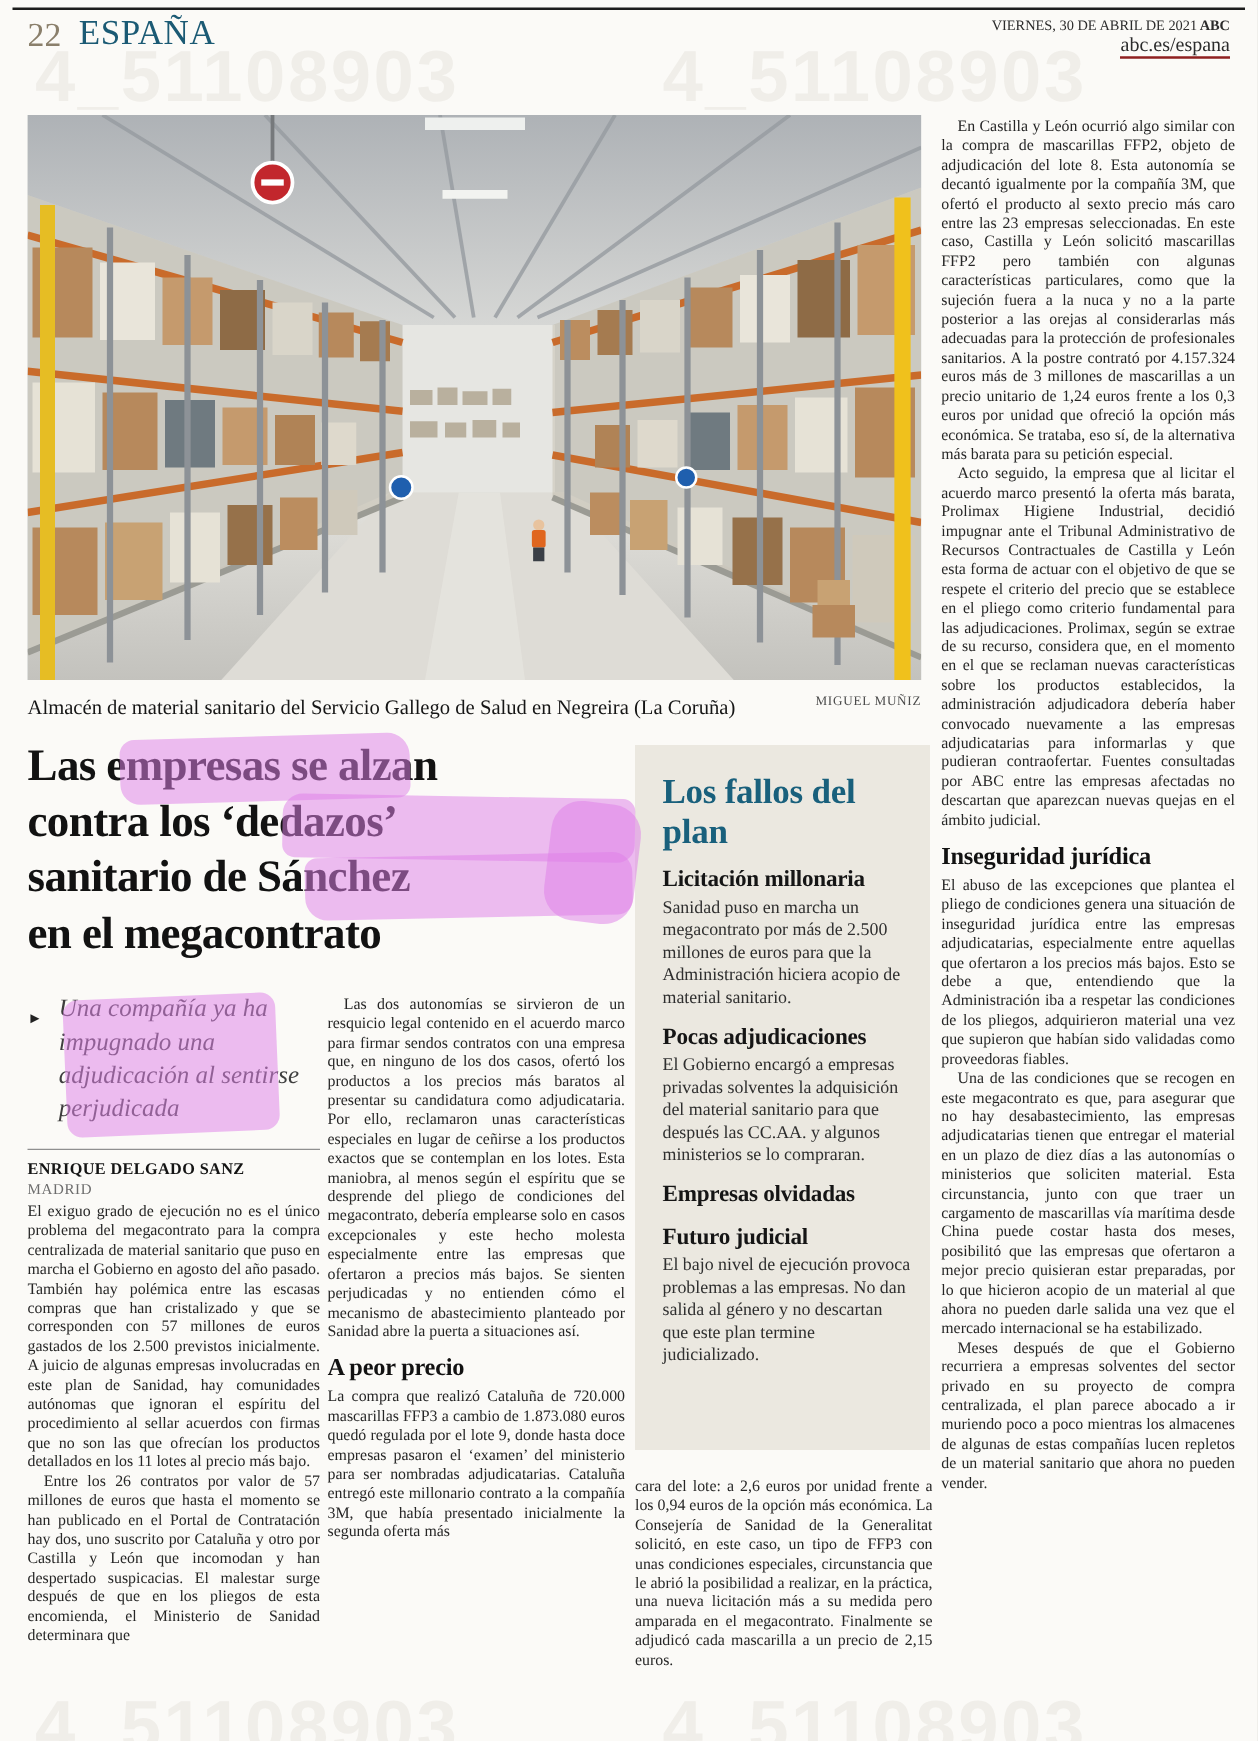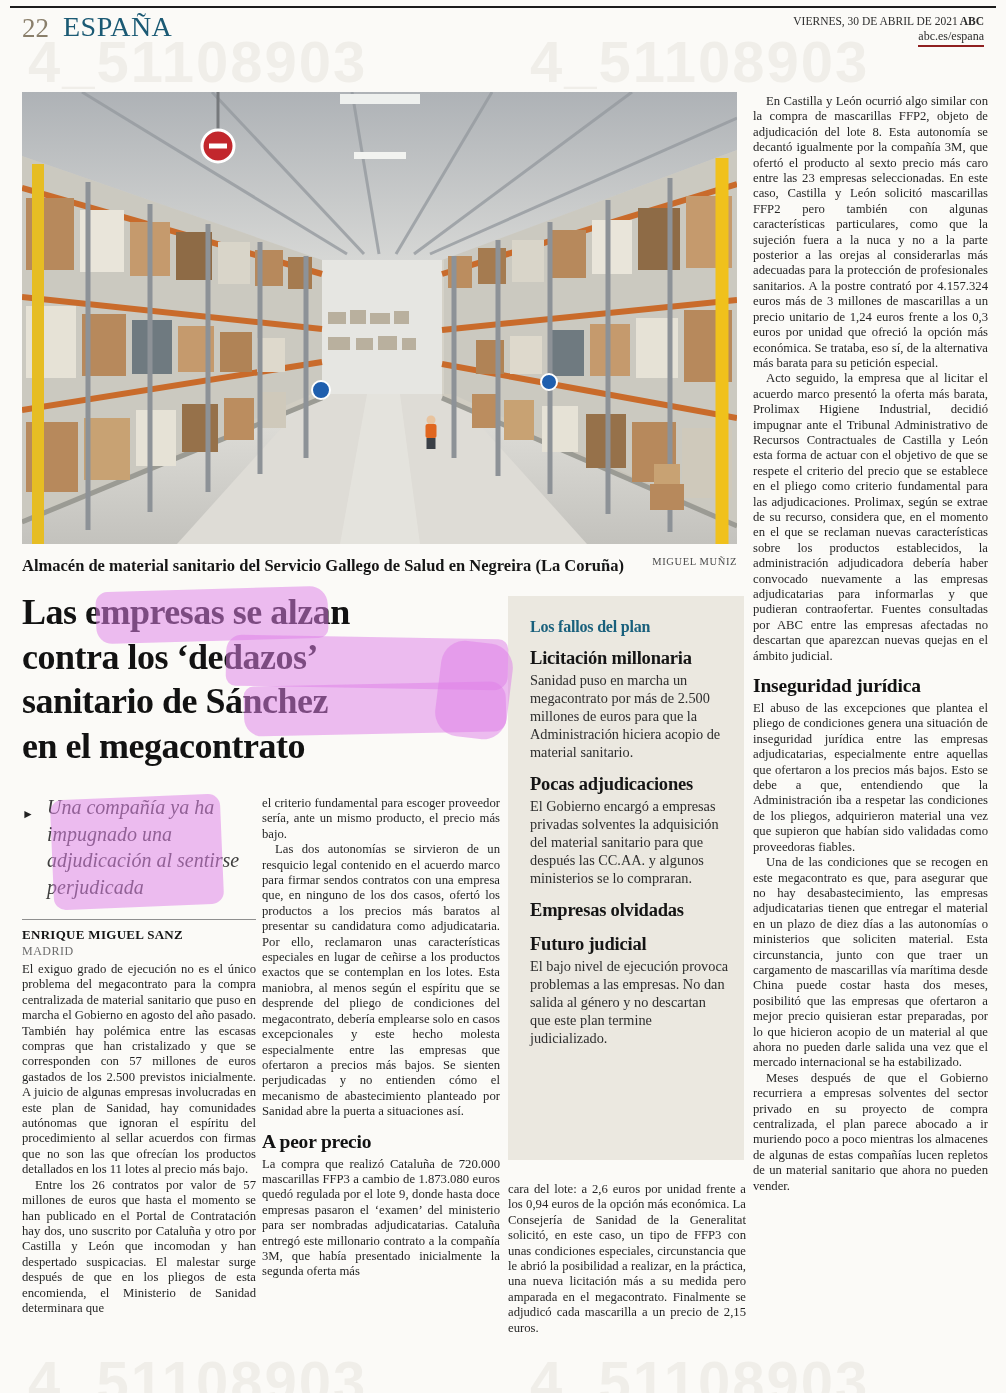--- a/index.html
+++ b/index.html
@@ -10,27 +10,27 @@
   }
   
   .wm{position:absolute;font-family:"Liberation Sans",sans-serif;font-weight:bold;
       font-size:58px;color:rgba(150,140,120,0.10);letter-spacing:2px;white-space:nowrap;}
   
   .top-rule{position:absolute;left:10px;top:6px;width:986px;height:2px;background:#1c1c1c;}
   .pageno{position:absolute;left:22px;top:13px;font-size:27px;color:#8a7f6b;}
   .section-title{position:absolute;left:63px;top:11px;font-size:28px;color:#1b5a74;letter-spacing:.5px;}
   .mast-right{position:absolute;right:22px;top:14px;text-align:right;font-size:11.5px;color:#2c2c2c;line-height:15px;}
   .mast-right .brand{font-weight:bold;margin-left:2px;}
-  .site-link{display:inline-block;color:#2c2c2c;text-decoration:none;border-bottom:2px solid #8f2020;padding-bottom:1px;font-size:12px;cursor:pointer;}
+  .site-link{display:inline-block;color:#2c2c2c;text-decoration:none;border-bottom:2px solid #8f2020;padding-bottom:1px;font-size:16px;cursor:pointer;}
   
   .photo{position:absolute;left:22px;top:92px;width:715px;height:452px;background:#cfd1d2;overflow:hidden;}
   .photo svg{display:block;}
   .credit{position:absolute;left:22px;top:545px;width:715px;text-align:right;
           font-size:10.5px;letter-spacing:.6px;color:#4a4a4a;margin-top:11px;}
-  .caption{position:absolute;left:22px;top:556px;width:715px;font-weight:bold;font-size:16.5px;color:#161616;}
+  .caption{position:absolute;left:22px;top:556px;width:715px;font-weight:normal;font-size:16.5px;color:#161616;}
   
   .headline{position:absolute;left:22px;top:590px;width:500px;margin:0;
             font-size:36px;line-height:44.5px;font-weight:bold;color:#121212;letter-spacing:-.5px;}
   .mark{position:absolute;background:rgba(223,128,232,0.52);pointer-events:none;z-index:5;}
   .mark.m1{left:96px;top:589px;width:232px;height:52px;border-radius:12px 18px 10px 16px;transform:rotate(-1.6deg);}
   .mark.m2{left:226px;top:637px;width:282px;height:51px;border-radius:16px 10px 14px 10px;transform:rotate(1deg);}
   .mark.m3{left:244px;top:684px;width:262px;height:50px;border-radius:10px 16px 12px 18px;transform:rotate(-1.2deg);}
   .mark.m4{left:438px;top:642px;width:72px;height:96px;border-radius:24px;transform:rotate(7deg);}
   .mark.m5{left:52px;top:797px;width:170px;height:110px;border-radius:12px;transform:rotate(-2.4deg);}
   
@@ -47,21 +47,21 @@
   .col .first{text-indent:0;}
   .col4 .kept-indent p.first{text-indent:13px;}
   .col1{left:22px;top:962px;width:234px;height:428px;}
   .col2{left:262px;top:796px;width:238px;height:596px;}
   .col3{left:508px;top:1182px;width:238px;height:210px;}
   .col4{left:753px;top:94px;width:235px;height:1298px;}
   h3.subhead{font-size:19.5px;line-height:22px;margin:11px 0 4px;color:#121212;text-align:left;letter-spacing:-.2px;}
   
   .factbox{position:absolute;left:508px;top:596px;width:236px;height:564px;background:#ebe8e0;
            box-sizing:border-box;padding:22px 14px 10px 22px;overflow:hidden;}
-  .factbox h2{margin:0 0 12px;font-size:16px;color:#19607c;letter-spacing:-.2px;}
+  .factbox h2{margin:0 0 12px;font-size:28px;color:#19607c;letter-spacing:-.2px;}
   .factbox h4{margin:13px 0 2px;font-size:18.5px;color:#151515;letter-spacing:-.2px;}
   .factbox h4:first-of-type{margin-top:0;}
   .factbox p{margin:0;font-size:14.3px;line-height:18px;color:#2e2e2e;}
 </style>
 </head>
 <body>
 
 <div class="page">
 
   <div class="wm" style="left:28px;top:28px;">4_51108903</div>
@@ -235,32 +235,31 @@
   <div class="mark m4"></div>
   <div class="mark m5"></div>
 
   <div class="standfirst">
     <span class="tri">►</span>
     <p>Una compañía ya ha impugnado una adjudicación al sentirse perjudicada</p>
   </div>
 
   <div class="byline-rule"></div>
   <div class="byline">
-    <div class="author">ENRIQUE MIGUEL SANZ</div>
+    <div class="author">ENRIQUE DELGADO SANZ</div>
     <div class="loc">MADRID</div>
   </div>
 
   <div class="col col1">
       <p class="first">El exiguo grado de ejecución no es el único problema del megacontrato para la compra centralizada de material sanitario que puso en marcha el Gobierno en agosto del año pasado. También hay polémica entre las escasas compras que han cristalizado y que se corresponden con 57 millones de euros gastados de los 2.500 previstos inicialmente. A juicio de algunas empresas involucradas en este plan de Sanidad, hay comunidades autónomas que ignoran el espíritu del procedimiento al sellar acuerdos con firmas que no son las que ofrecían los productos detallados en los 11 lotes al precio más bajo.</p>
       <p>Entre los 26 contratos por valor de 57 millones de euros que hasta el momento se han publicado en el Portal de Contratación hay dos, uno suscrito por Cataluña y otro por Castilla y León que incomodan y han despertado suspicacias. El malestar surge después de que en los pliegos de esta encomienda, el Ministerio de Sanidad determinara que</p>
     </div>
 
   <div class="col col2">
     <div>
-        <p class="first">el criterio fundamental para escoger proveedor sería, ante un mismo producto, el precio más bajo.</p>
         <p>Las dos autonomías se sirvieron de un resquicio legal contenido en el acuerdo marco para firmar sendos contratos con una empresa que, en ninguno de los dos casos, ofertó los productos a los precios más baratos al presentar su candidatura como adjudicataria. Por ello, reclamaron unas características especiales en lugar de ceñirse a los productos exactos que se contemplan en los lotes. Esta maniobra, al menos según el espíritu que se desprende del pliego de condiciones del megacontrato, debería emplearse solo en casos excepcionales y este hecho molesta especialmente entre las empresas que ofertaron a precios más bajos. Se sienten perjudicadas y no entienden cómo el mecanismo de abastecimiento planteado por Sanidad abre la puerta a situaciones así.</p>
       </div>
     <h3 class="subhead">A peor precio</h3>
     <div>
         <p class="first">La compra que realizó Cataluña de 720.000 mascarillas FFP3 a cambio de 1.873.080 euros quedó regulada por el lote 9, donde hasta doce empresas pasaron el ‘examen’ del ministerio para ser nombradas adjudicatarias. Cataluña entregó este millonario contrato a la compañía 3M, que había presentado inicialmente la segunda oferta más</p>
       </div>
   </div>
 
   <aside class="factbox">
     <h2>Los fallos del plan</h2>

